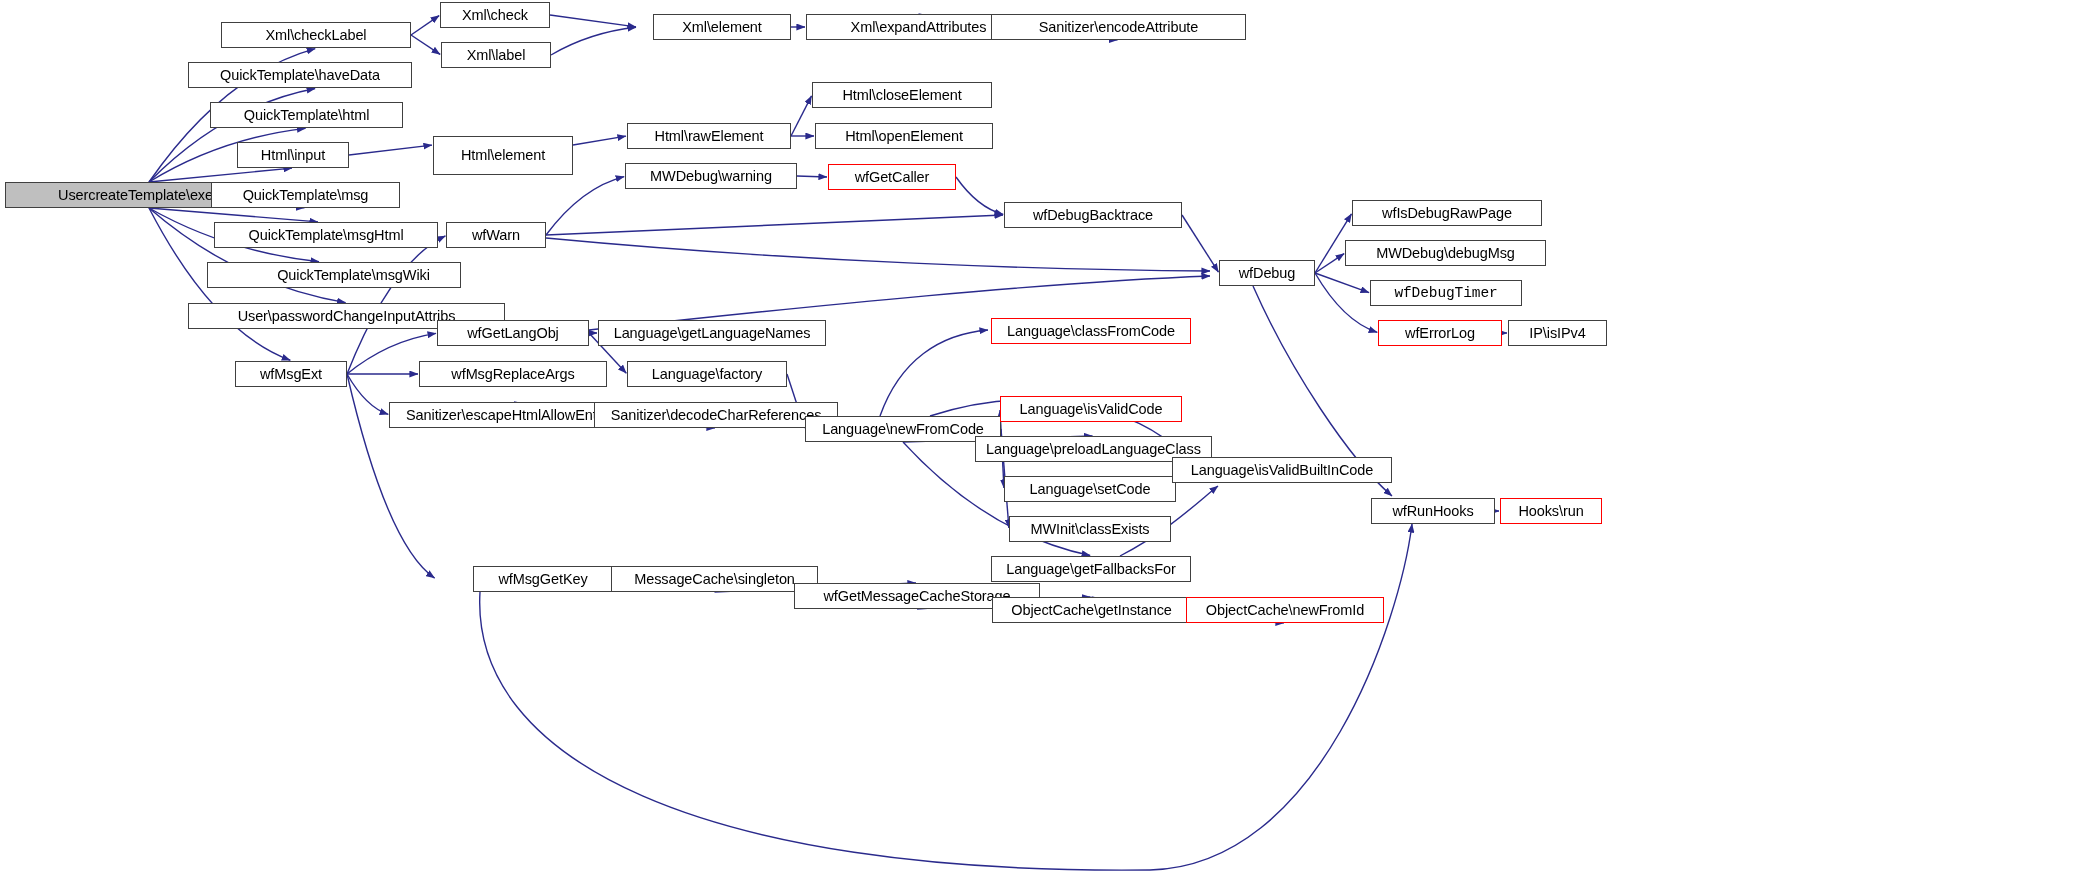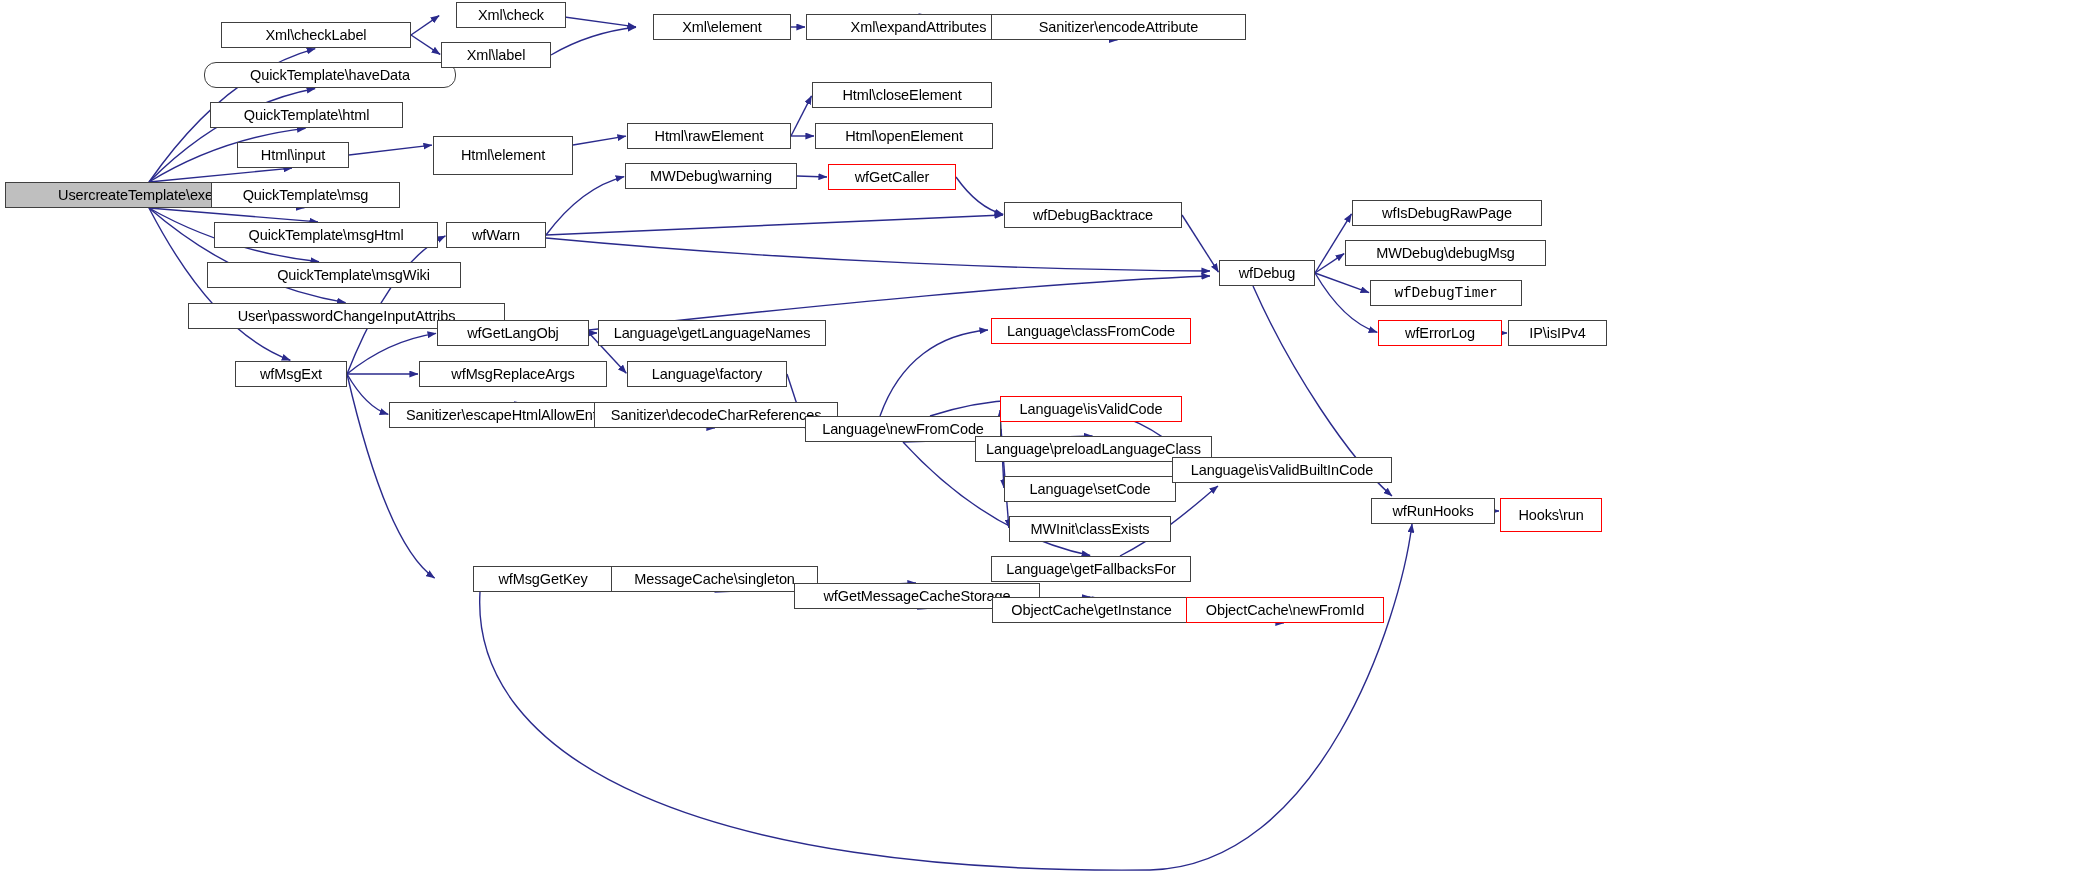--- a/index.html
+++ b/index.html
@@ -112,21 +112,21 @@
         <path d="M1120,556 C1170,530 1200,500 1218,486" marker-end="url(#arrow)" fill="none" stroke="#2a2a8c" stroke-width="1.4"></path>
       </g>
   </svg>
   <div id="nodes-layer">
       <div class="node root" style="left: 5px; top: 182px; width: 288px; height: 26px;">
         <span>UsercreateTemplate\execute</span>
       </div>
       <div class="node" style="left: 221px; top: 22px; width: 190px; height: 26px;">
         <span>Xml\checkLabel</span>
       </div>
-      <div class="node" style="left: 204px; top: 62px; width: 252px; height: 26px; border-radius: 12px;">
+      <div class="node" style="left: 188px; top: 62px; width: 224px; height: 26px;">
         <span>QuickTemplate\haveData</span>
       </div>
       <div class="node" style="left: 210px; top: 102px; width: 193px; height: 26px;">
         <span>QuickTemplate\html</span>
       </div>
       <div class="node" style="left: 237px; top: 142px; width: 112px; height: 26px;">
         <span>Html\input</span>
       </div>
       <div class="node" style="left: 211px; top: 182px; width: 189px; height: 26px;">
         <span>QuickTemplate\msg</span>
@@ -136,21 +136,21 @@
       </div>
       <div class="node" style="left: 207px; top: 262px; width: 254px; height: 26px; padding-left: 39px;">
         <span>QuickTemplate\msgWiki</span>
       </div>
       <div class="node" style="left: 188px; top: 303px; width: 317px; height: 26px;">
         <span>User\passwordChangeInputAttribs</span>
       </div>
       <div class="node" style="left: 235px; top: 361px; width: 112px; height: 26px;">
         <span>wfMsgExt</span>
       </div>
-      <div class="node" style="left: 456px; top: 2px; width: 110px; height: 26px;">
+      <div class="node" style="left: 440px; top: 2px; width: 110px; height: 26px;">
         <span>Xml\check</span>
       </div>
       <div class="node" style="left: 441px; top: 42px; width: 110px; height: 26px;">
         <span>Xml\label</span>
       </div>
       <div class="node" style="left: 637px; top: 14px; width: 138px; height: 26px; margin-left: 16px;">
         <span>Xml\element</span>
       </div>
       <div class="node" style="left: 806px; top: 14px; width: 225px; height: 26px;">
         <span>Xml\expandAttributes</span>
@@ -253,17 +253,17 @@
       </div>
       <div class="node" style="left: 992px; top: 597px; width: 199px; height: 26px;">
         <span>ObjectCache\getInstance</span>
       </div>
       <div class="node red" style="left: 1186px; top: 597px; width: 198px; height: 26px;">
         <span>ObjectCache\newFromId</span>
       </div>
       <div class="node" style="left: 1371px; top: 498px; width: 124px; height: 26px;">
         <span>wfRunHooks</span>
       </div>
-      <div class="node red" style="left: 1500px; top: 498px; width: 102px; height: 34px;">
+      <div class="node red" style="left: 1500px; top: 498px; width: 102px; height: 26px;">
         <span>Hooks\run</span>
       </div>
     </div>
 </div>
 
 </body></html>

